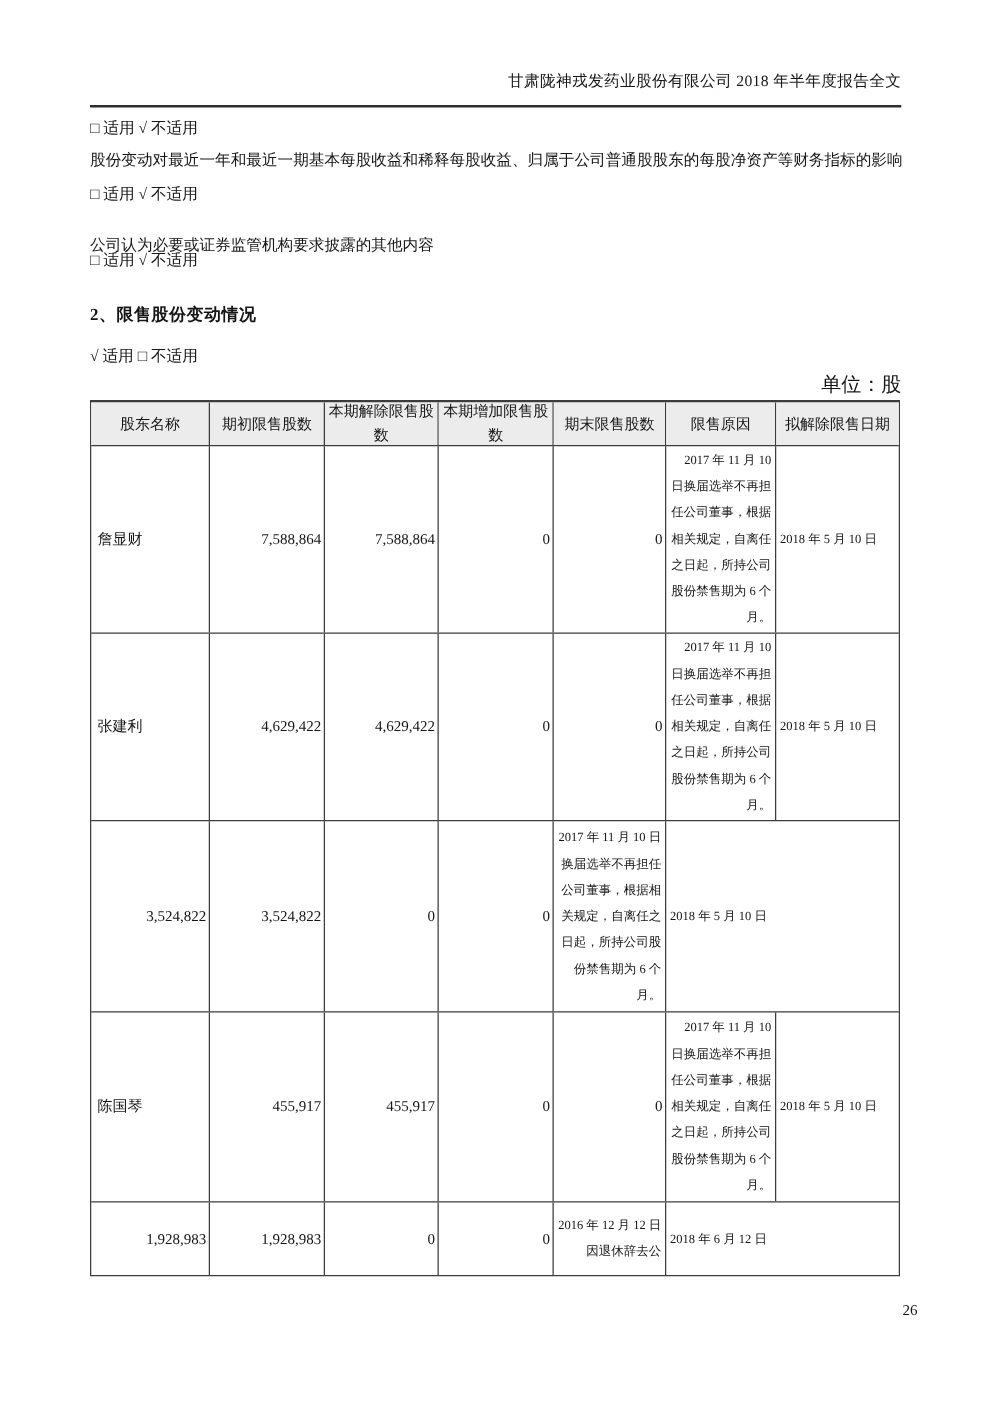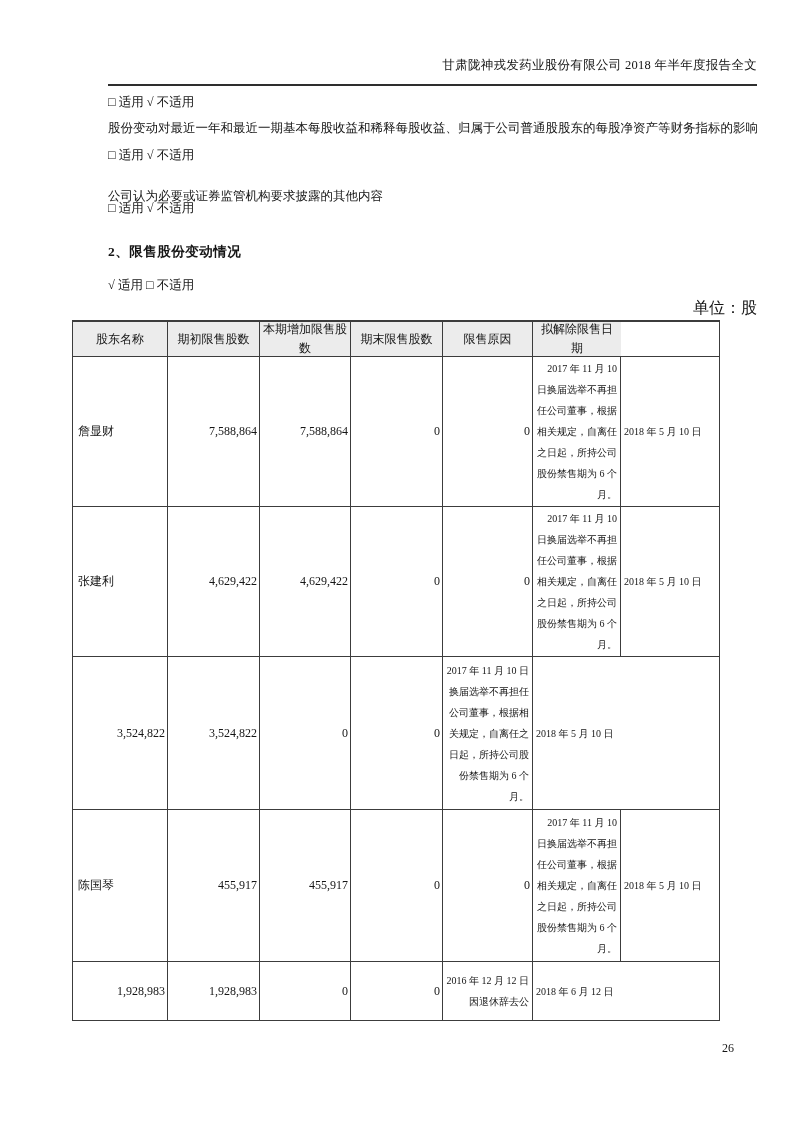--- a/index.html
+++ b/index.html
@@ -6,21 +6,21 @@
   html, body { background: #ffffff; }
   .page {
     position: relative;
     width: 793px;
     height: 1122px;
     background: #ffffff;
     font-family: "Liberation Serif", "DejaVu Serif", serif;
     color: #151515;
     overflow: hidden;
   }
-  .abs { position: absolute; left: 72px; width: 649px; margin-left: 36px; }
+  .abs { position: absolute; left: 72px; width: 649px; }
 
   .hdr-title {
     top: 57px;
     text-align: right;
     font-size: 12.5px;
     letter-spacing: 0.3px;
     white-space: nowrap;
   }
   .hdr-rule {
     top: 84px;
@@ -118,20 +118,21 @@
 
   <h2 class="abs section-title">2、限售股份变动情况</h2>
   <p class="abs bodyline app4">√ 适用 □ 不适用</p>
   <p class="abs unit-label">单位：股</p>
 
   <div class="tbl">
 
     <div class="tr head">
       <div class="td">股东名称</div>
       <div class="td">期初限售股数</div>
+      <div class="td">本期解除限售股数</div>
       <div class="td">本期增加限售股数</div>
       <div class="td">期末限售股数</div>
       <div class="td">限售原因</div>
       <div class="td">拟解除限售日期</div>
     </div>
 
     <div class="tr r1">
       <div class="td c-name">詹显财</div>
       <div class="td c-num">7,588,864</div>
       <div class="td c-num">7,588,864</div>

